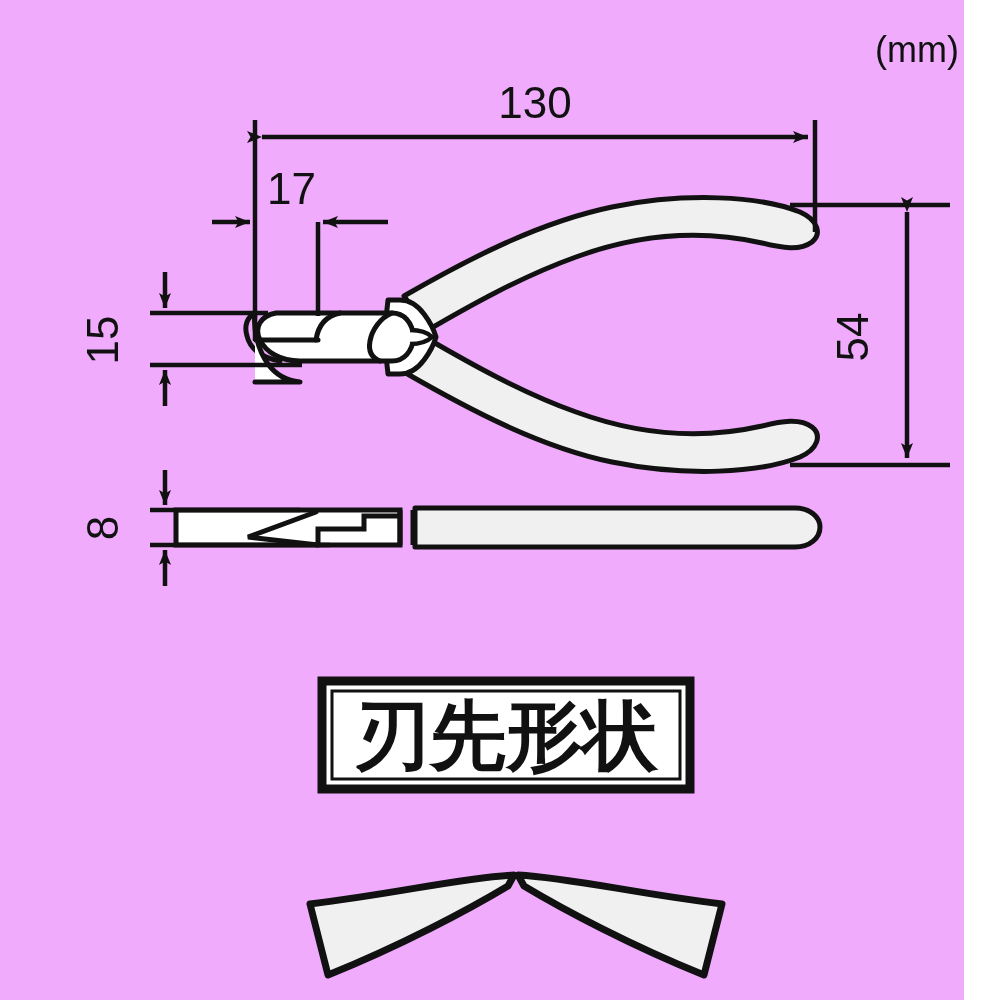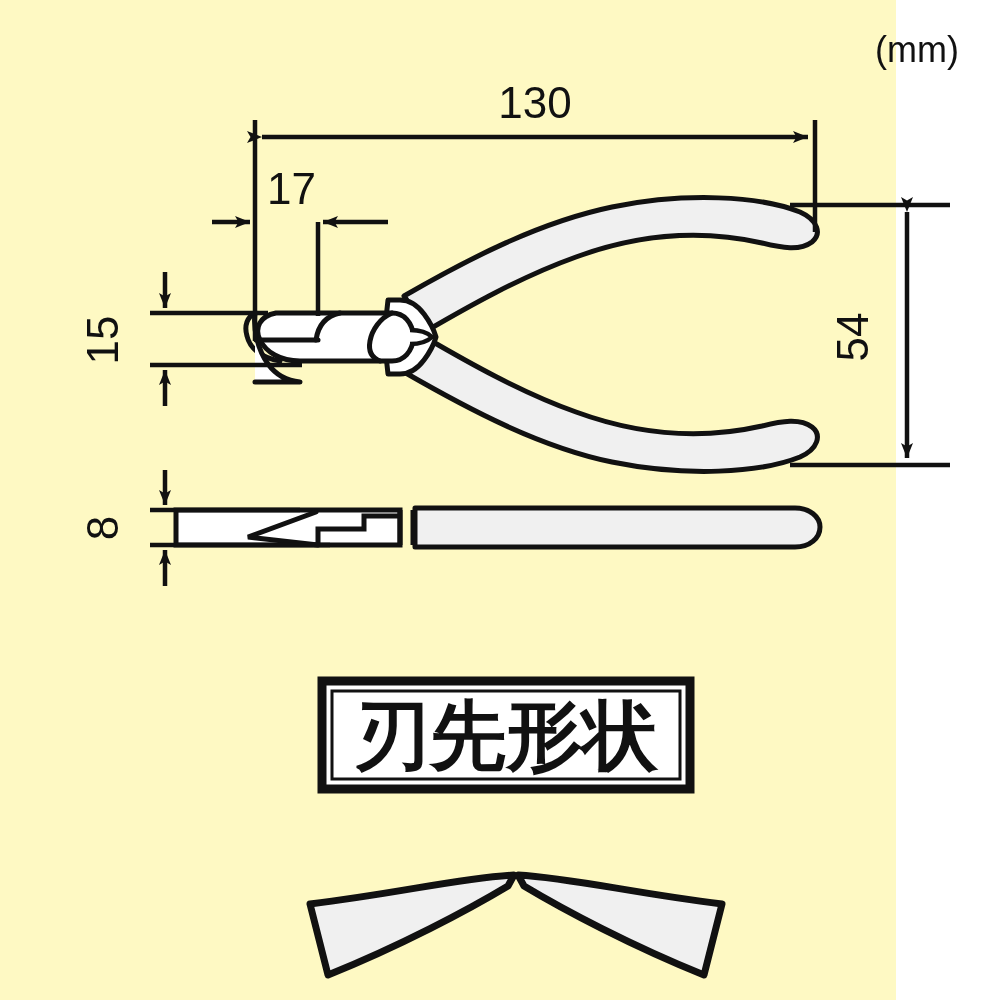--- a/index.html
+++ b/index.html
@@ -8,23 +8,23 @@
     background: #ffffff;
   }
   body {
     font-family: "Liberation Sans", sans-serif;
     width: 1000px;
     height: 1000px;
     overflow: hidden;
   }
   #stage {
     position: relative;
-    width: 896px;
+    width: 964px;
     height: 1000px;
-    background: #fef9c3;
+    background: #f0abfc;
   }
   #drawing {
     position: absolute;
     left: 0;
     top: 0;
     width: 1000px;
     height: 1000px;
   }
   .dim-text {
     font-family: "Liberation Sans", sans-serif;

